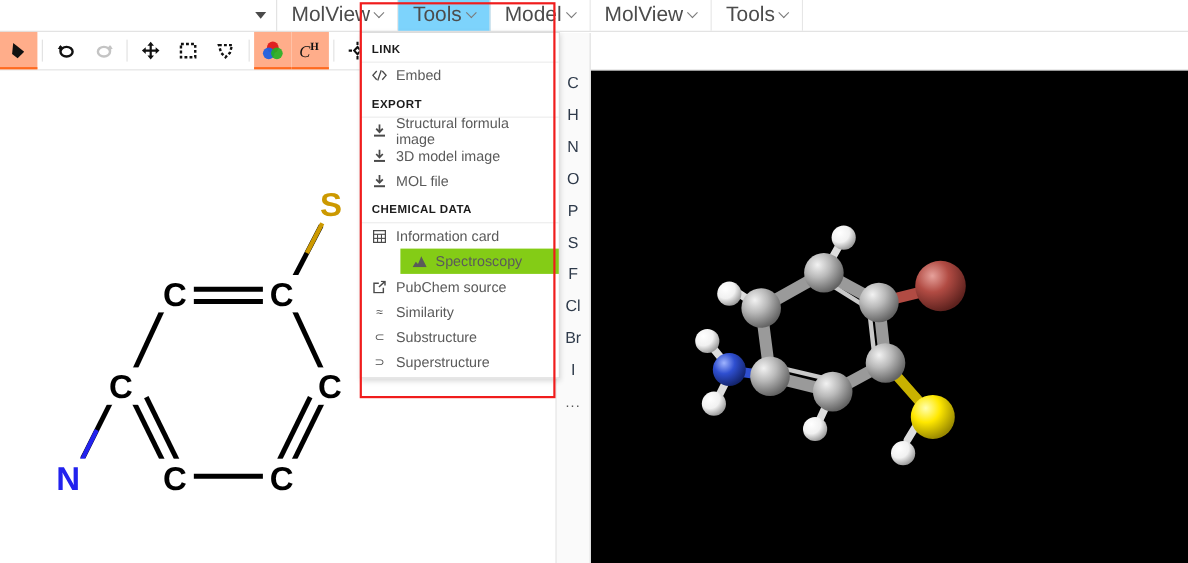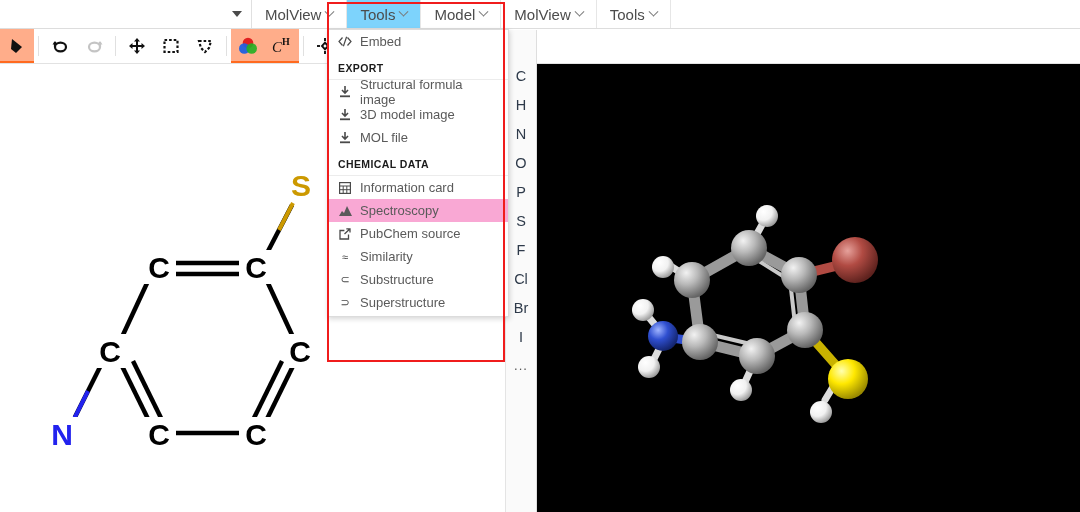--- a/index.html
+++ b/index.html
@@ -32,21 +32,21 @@
   }
   .caret-btn .tri {
     width: 0; height: 0;
     border-left: 5px solid transparent;
     border-right: 5px solid transparent;
     border-top: 6px solid #4a4a4a;
   }
   .menu-item {
     display: flex; align-items: center; gap: 5px;
     padding: 0 13px;
-    font-size: 15px; color: #4c4c4c;
+    font-size: 19px; color: #4c4c4c;
     border-right: 1px solid #e6e6e6;
     cursor: pointer;
     white-space: nowrap;
   }
   .menu-item.open { background: #7dd3fc; }
   .chev {
     display: inline-block;
     width: 7px; height: 7px;
     border-right: 1.4px solid #7a7a7a;
     border-bottom: 1.4px solid #7a7a7a;
@@ -137,21 +137,21 @@
     padding: 9px 10px 5px 10px;
     border-bottom: 1px solid #ececec;
   }
   .dd-item {
     display: flex; align-items: center; gap: 8px;
     padding: 4px 10px;
     height: 23px;
     font-size: 13px; color: #5a5a5a;
     cursor: pointer;
   }
-  .dd-item.hl { background: #f9a8d4; }
+  .dd-item.hl { background: #84cc16; margin-left: 36px; }
   .dd-ico {
     width: 14px; flex: 0 0 14px;
     display: flex; align-items: center; justify-content: center;
     font-size: 11px; color: #4a4a4a;
   }
 
   
   .redbox {
     position: absolute;
     left: 327px; top: 2px;
@@ -389,20 +389,21 @@
     <div class="tb-sep"></div>
     <div class="tb-btn">
       <svg width="19" height="18" viewBox="0 0 19 18">
           <path d="M2 6 L14 3 L12 8 L16 11 L9 15 Z" fill="#111"></path>
         </svg>
     </div>
     <div class="tb-label">2D</div>
   </div>
 
   <div class="dropdown" id="dropdown">
+      <div class="dd-head">LINK</div>
       <div class="dd-item">
         <span class="dd-ico">
           <svg width="14" height="11" viewBox="0 0 14 11">
             <path d="M4.5 1.5 L1 5.5 L4.5 9.5 M9.5 1.5 L13 5.5 L9.5 9.5 M8.6 0.8 L5.4 10.2" stroke="#4a4a4a" stroke-width="1.2" fill="none"></path>
           </svg>
         </span>
         <span>Embed</span>
       </div>
       <div class="dd-head">EXPORT</div>
       <div class="dd-item">

